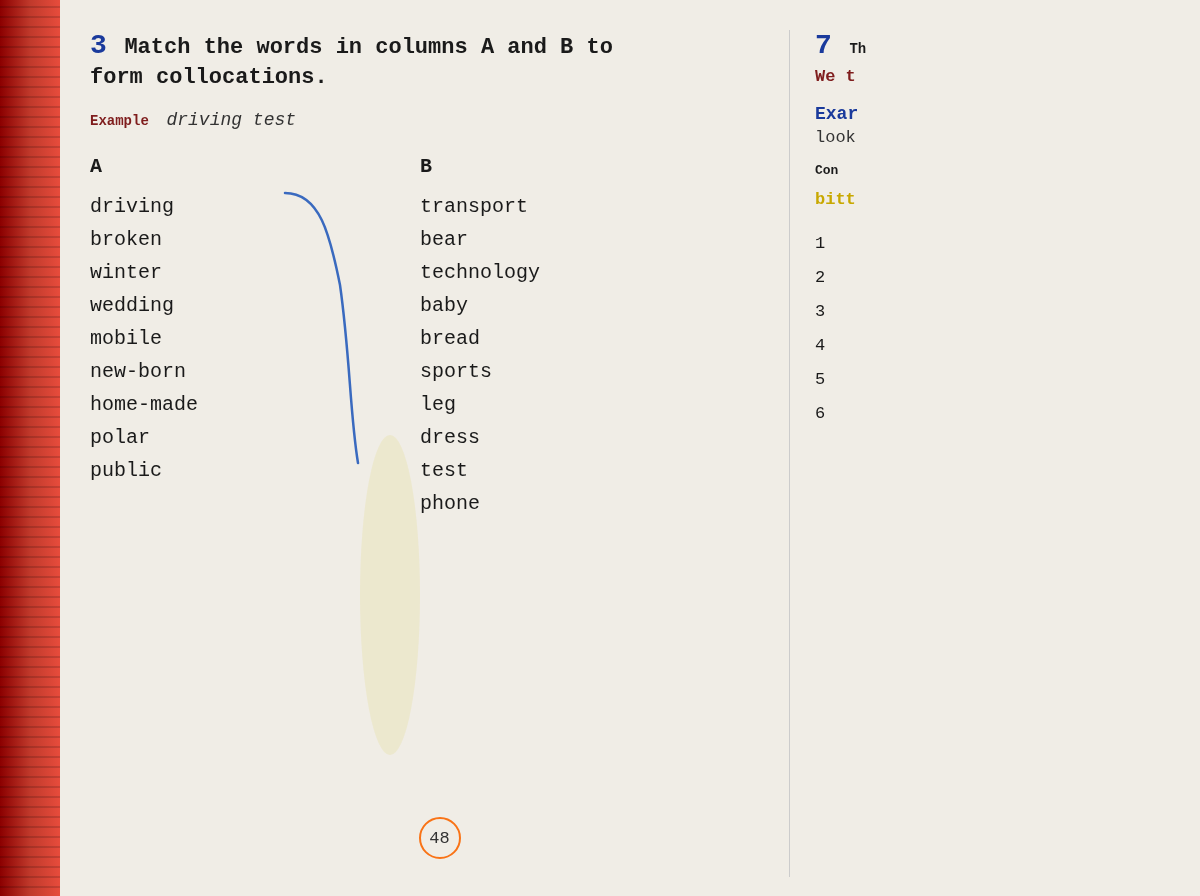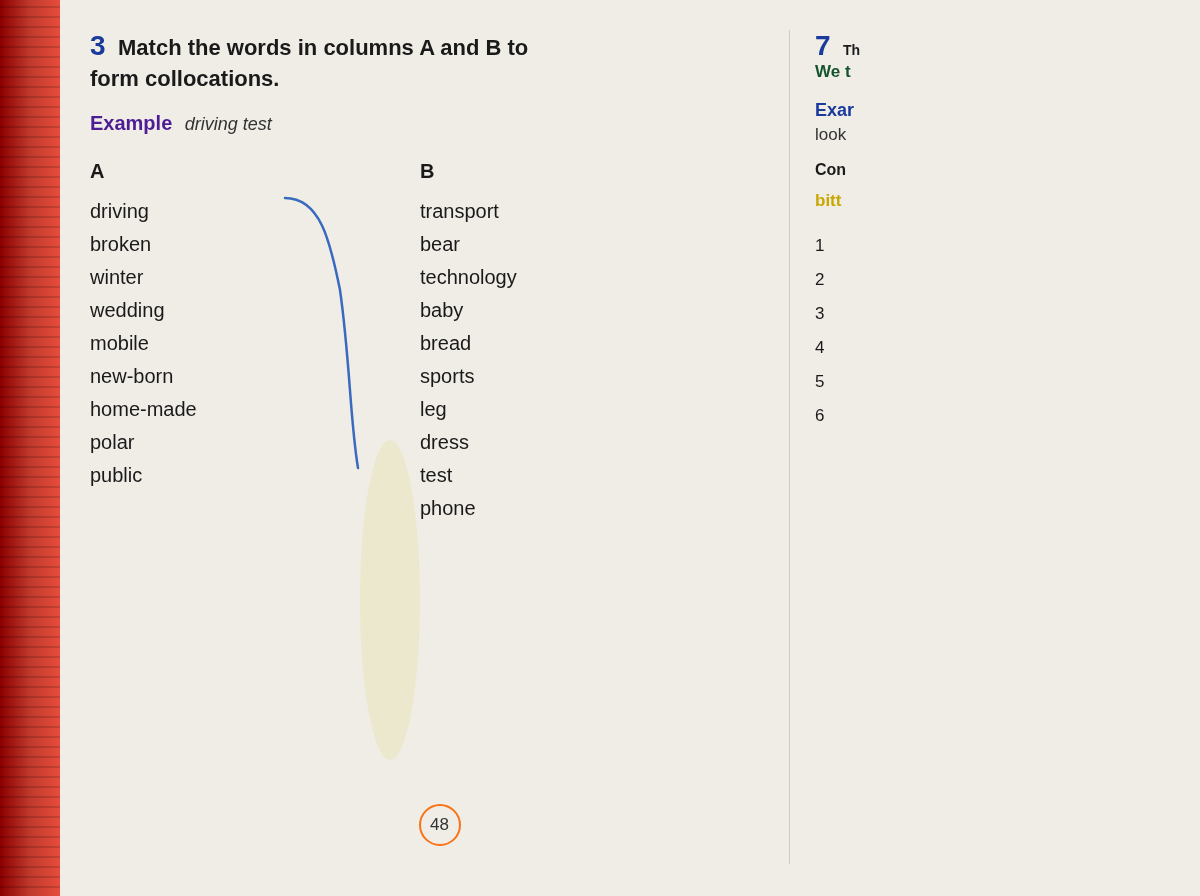--- a/index.html
+++ b/index.html
@@ -42,23 +42,24 @@
         transparent,
         transparent 8px,
         rgba(0,0,0,0.15) 8px,
         rgba(0,0,0,0.15) 10px
       );
     }
 
     
     .main-content {
       flex: 1;
-      padding: 30px 20px 32px 30px;
+      padding: 30px 20px 19px 30px;
       position: relative;
       background-color: #f0ede6;
+      font-family: Liberation Mono, monospace;
     }
 
     
     .left-page {
       width: 700px;
       float: left;
       padding-right: 20px;
       border-right: 1px solid #ccc;
       height: 100%;
       position: relative;
@@ -90,23 +91,23 @@
       color: #1a1a1a;
       display: block;
       margin-top: 4px;
     }
 
     .example-line {
       margin: 18px 0 25px 0;
     }
 
     .example-label {
-      color: #4c1d95;
-      font-weight: bold;
-      font-size: 20px;
+      color: #7f1d1d;
+      font-weight: bold;
+      font-size: 14px;
     }
 
     .example-text {
       font-style: italic;
       font-size: 18px;
       color: #333;
       margin-left: 8px;
       text-align: right;
     }
 
@@ -169,40 +170,41 @@
     .right-partial-text {
       color: #1a1a1a;
       font-size: 14px;
       font-weight: bold;
       display: inline;
       margin-left: 8px;
     }
 
     .right-we-text {
       font-size: 17px;
-      color: #14532d;
+      color: #7f1d1d;
+      margin-top: 6px;
       font-weight: bold;
     }
 
     .right-exam-label {
       color: #1a3a9c;
       font-weight: bold;
       font-size: 18px;
       margin-top: 18px;
       display: block;
     }
 
     .right-look-text {
       font-size: 17px;
       color: #333;
       margin-top: 4px;
     }
 
     .right-com-text {
-      font-size: 16px;
+      font-size: 13px;
       color: #1a1a1a;
       font-weight: bold;
       margin-top: 16px;
     }
 
     .right-bitt-text {
       color: #c8a800;
       font-size: 17px;
       font-weight: bold;
       margin-top: 12px;

